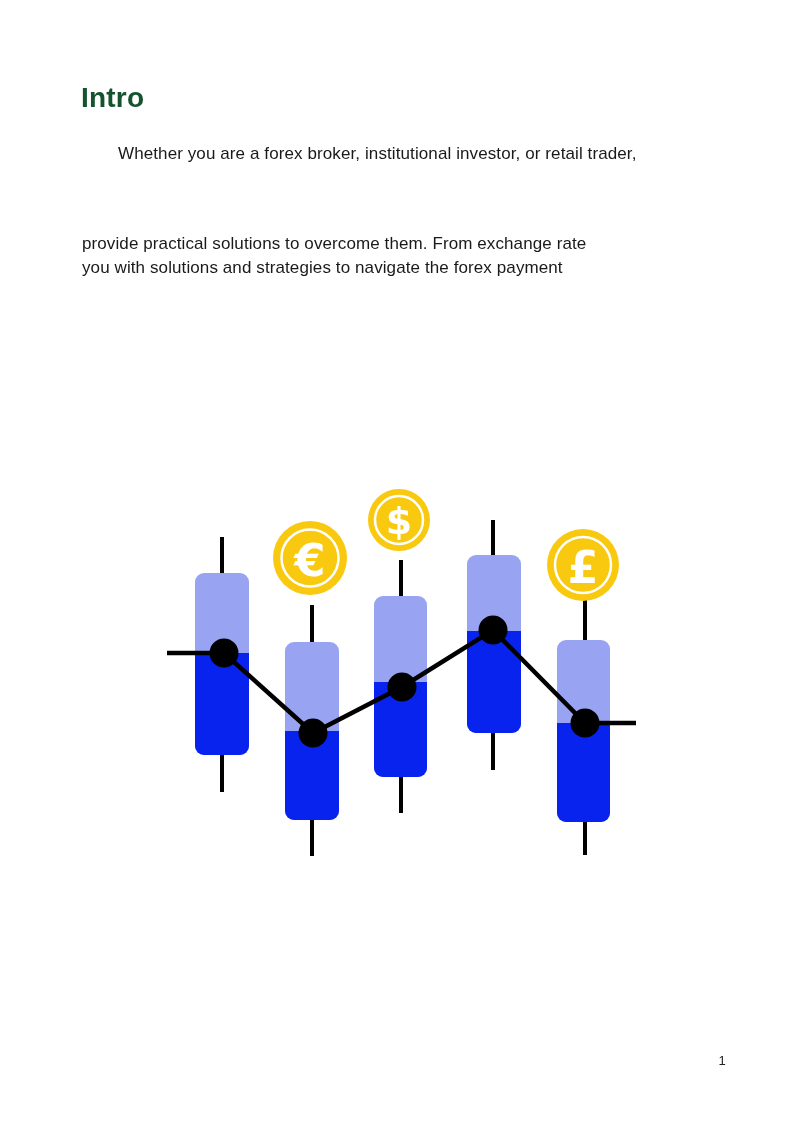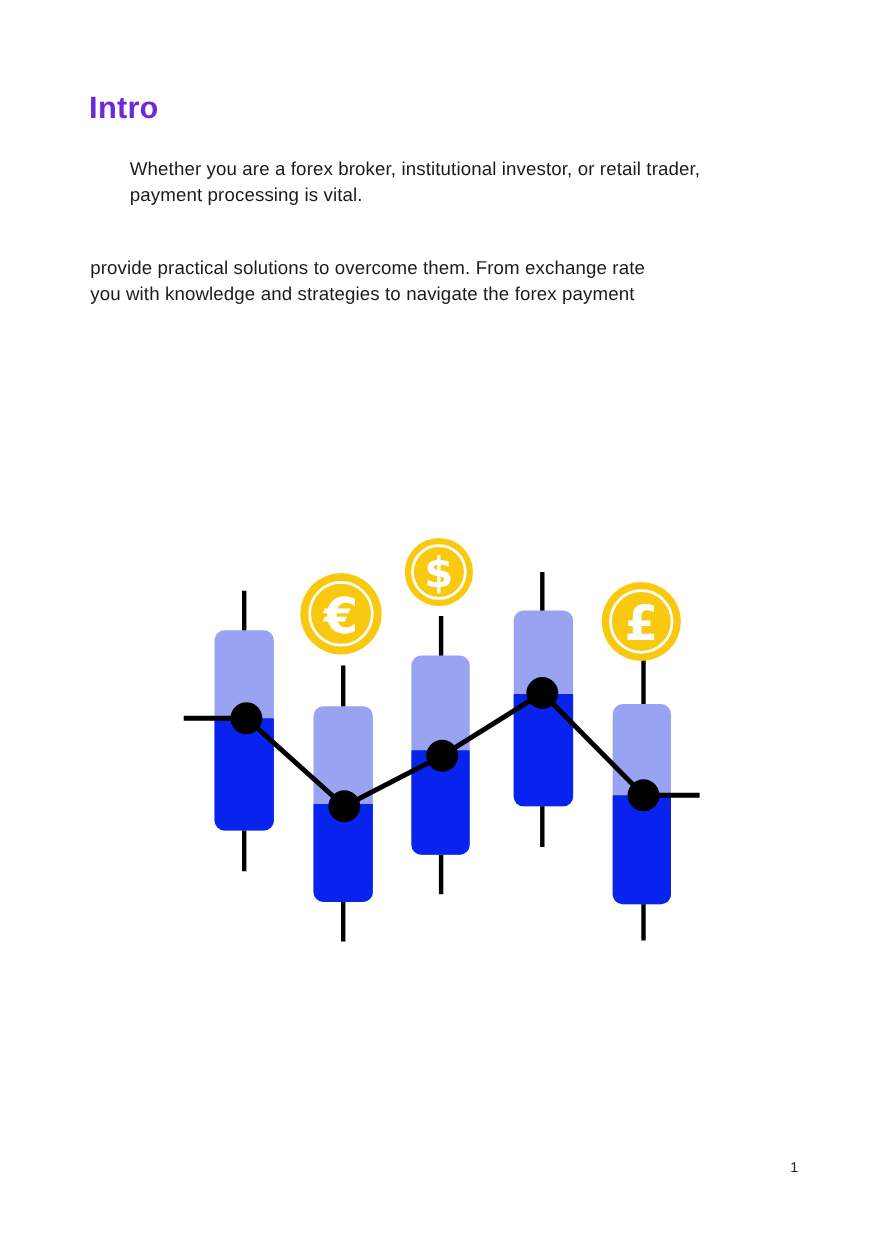--- a/index.html
+++ b/index.html
@@ -13,21 +13,21 @@
     font-family: "Liberation Sans", "DejaVu Sans", sans-serif;
   }
   .heading {
     position: absolute;
     left: 81px;
     top: 84px;
     font-size: 28px;
     line-height: 28px;
     font-weight: 800;
     letter-spacing: 0.2px;
-    color: #6d28d9;
+    color: #14532d;
   }
   .para {
     position: absolute;
     left: 82px;
     width: 620px;
     color: #1a1a1a;
     font-size: 17px;
     letter-spacing: 0.1px;
   }
   .para .line {
@@ -64,26 +64,25 @@
 </style>
 </head>
 <body>
 
 <div class="page">
 
   <div class="heading">Intro</div>
 
   <div class="para" id="para1">
     <span class="line">Whether you are a forex broker, institutional investor, or retail trader,</span>
-    <span class="line">payment processing is vital.</span>
   </div>
 
   <div class="para" id="para2">
     <span class="line">provide practical solutions to overcome them. From exchange rate</span>
-    <span class="line">you with knowledge and strategies to navigate the forex payment</span>
+    <span class="line">you with solutions and strategies to navigate the forex payment</span>
   </div>
 
   <svg class="illustration" viewBox="150 470 500 400" width="500" height="400" xmlns="http://www.w3.org/2000/svg">
     <defs>
       <clipPath id="cp1">
           <rect x="193" y="653" width="58" height="106"></rect>
         </clipPath>
       <clipPath id="cp2">
           <rect x="283" y="731" width="58" height="93"></rect>
         </clipPath>

